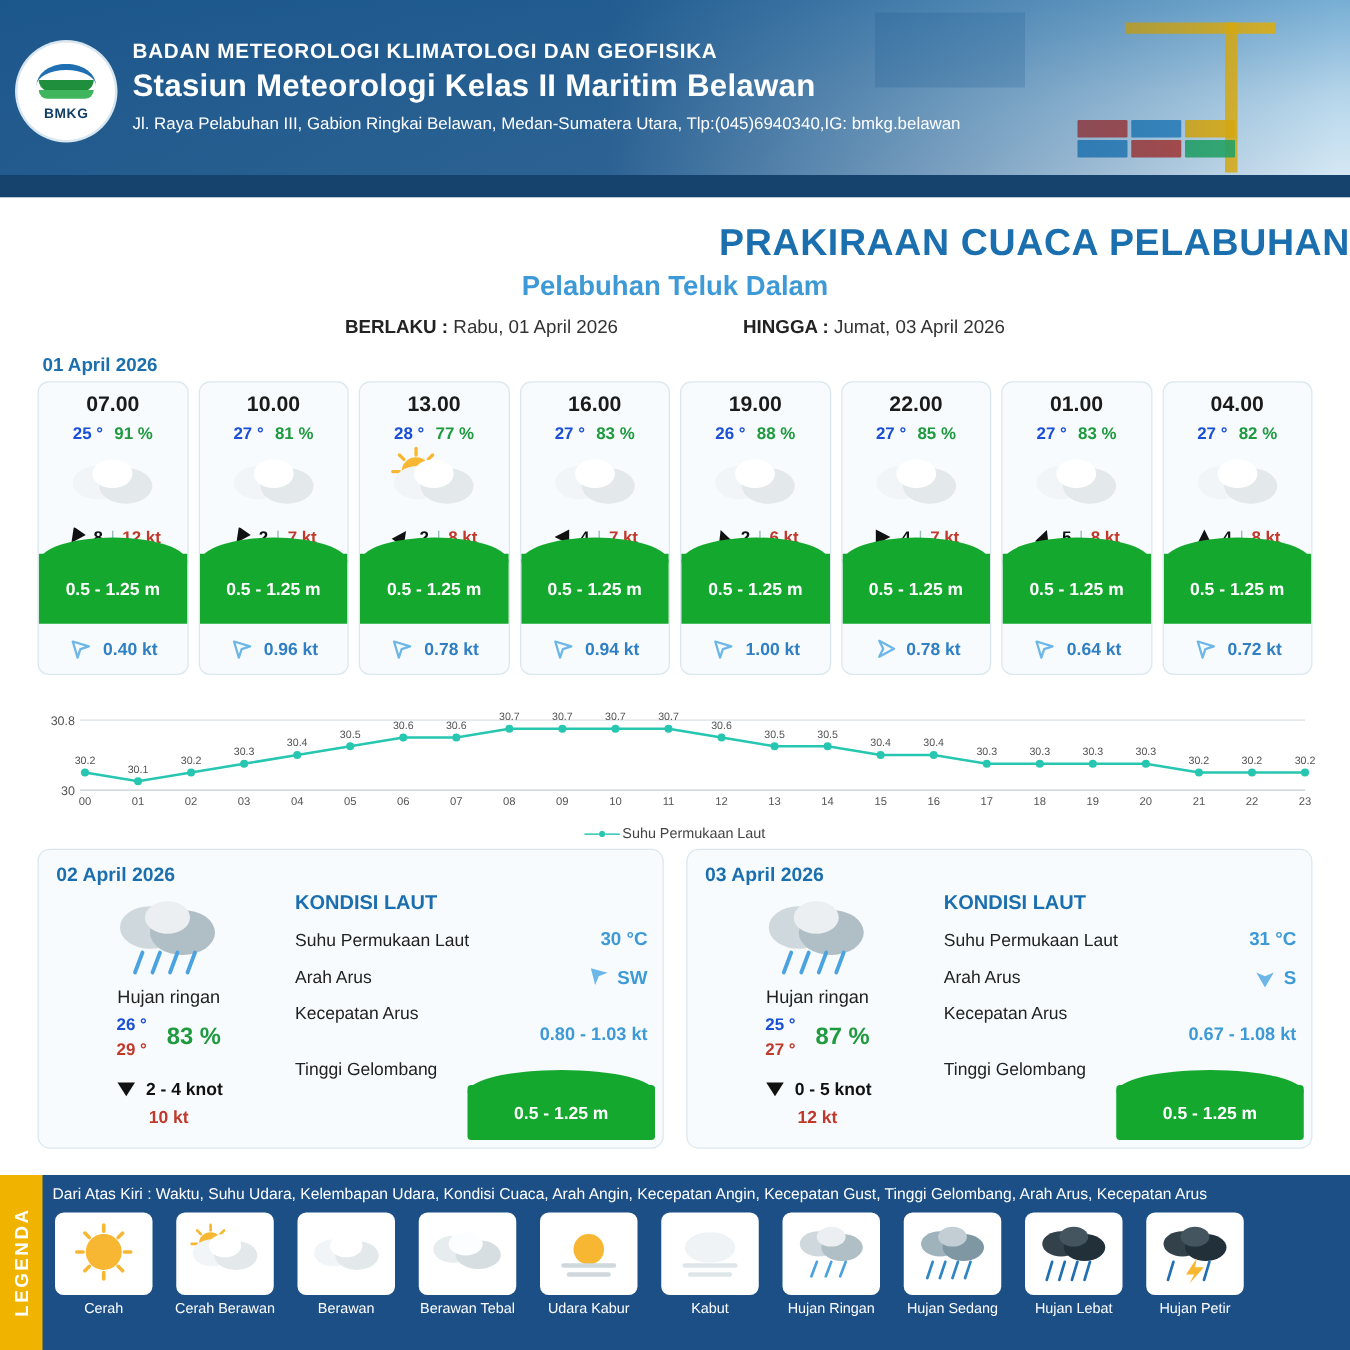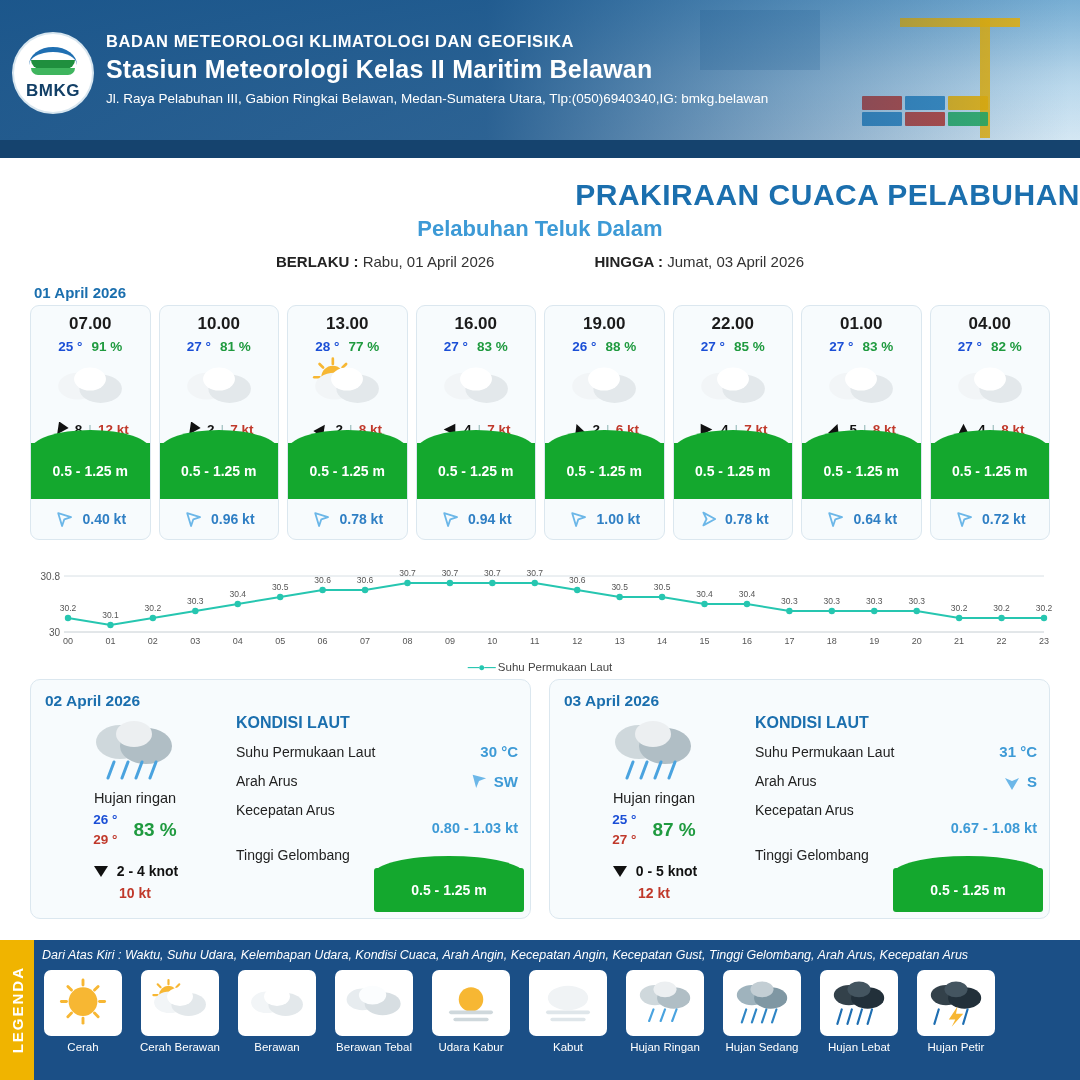--- a/index.html
+++ b/index.html
@@ -48,21 +48,21 @@
   .logo .glyph .arc {
     position:absolute; left:4px; top:2px; width:48px; height:18px;
     border-top:5px solid #1f6fb2; border-radius:50%/100% 100% 0 0;
   }
   .logo .glyph .wave1, .logo .glyph .wave2 {
     position:absolute; left:6px; width:44px; height:9px;
     background:#2e9e4b; border-radius:0 0 22px 22px;
   }
   .logo .glyph .wave1 { top:15px; background:#1f8f3e; }
   .logo .glyph .wave2 { top:23px; background:#3fb55e; height:7px; }
-  .logo .txt { font-size:17px; font-weight:bold; color:#123f66; letter-spacing:.5px; margin-top:2px;}
+  .logo .txt { font-size:11px; font-weight:bold; color:#123f66; letter-spacing:.5px; margin-top:2px;}
   .header-text { position:absolute; left:106px; top:32px; color:#fff; }
   .header-text .l1 { font-size:16.5px; font-weight:bold; letter-spacing:.6px; }
   .header-text .l2 { font-size:25px; font-weight:bold; margin-top:4px; letter-spacing:.2px;}
   .header-text .l3 { font-size:13.5px; margin-top:7px; }
 
   
   .title-main {
     text-align:right; margin-top:20px;
     font-size:30px; font-weight:bold; color:#1b6fae; letter-spacing:.5px;
   }
@@ -192,21 +192,21 @@
   .legend .side {
     position:absolute; left:0; top:0; width:34px; height:100%;
     background:#f0b400; color:#fff; font-weight:bold; font-size:15px;
     display:flex; align-items:center; justify-content:center;
   }
   .legend .side span {
     writing-mode:vertical-rl; transform:rotate(180deg); letter-spacing:2px;
   }
   .legend .note {
     position:absolute; left:42px; top:8px; right:22px;
-    font-size:12.5px; font-style:italic;
+    font-size:12.5px; 
   }
   .legend .items {
     position:absolute; left:38px; right:8px; top:30px;
     display:flex; gap:7px;
   }
   .legend .item { width:90px; text-align:center; }
   .legend .box {
     width:78px; height:66px; margin:0 auto;
     background:#ffffff; border-radius:7px; position:relative; overflow:hidden;
   }
@@ -236,21 +236,21 @@
       <div class="arc"></div>
         <div class="wave1"></div>
         <div class="wave2"></div>
     </div>
     <div class="txt">BMKG</div>
   </div>
 
   <div class="header-text">
     <div class="l1">BADAN METEOROLOGI KLIMATOLOGI DAN GEOFISIKA</div>
     <div class="l2">Stasiun Meteorologi Kelas II Maritim Belawan</div>
-    <div class="l3">Jl. Raya Pelabuhan III, Gabion Ringkai Belawan, Medan-Sumatera Utara, Tlp:(050)6940340,IG: bmkg.belawan</div>
+    <div class="l3">Jl. Raya Pelabuhan III, Gabion Ringkai Belawan, Medan-Sumatera Utara, Tlp:(045)6940340,IG: bmkg.belawan</div>
   </div>
 </div>
 
 <div class="title-main">PRAKIRAAN CUACA PELABUHAN</div>
 <div class="title-sub">Pelabuhan Teluk Dalam</div>
 <div class="validity">
   <div>
     <b>BERLAKU :</b>
     <span>Rabu, 01 April 2026</span>
   </div>

